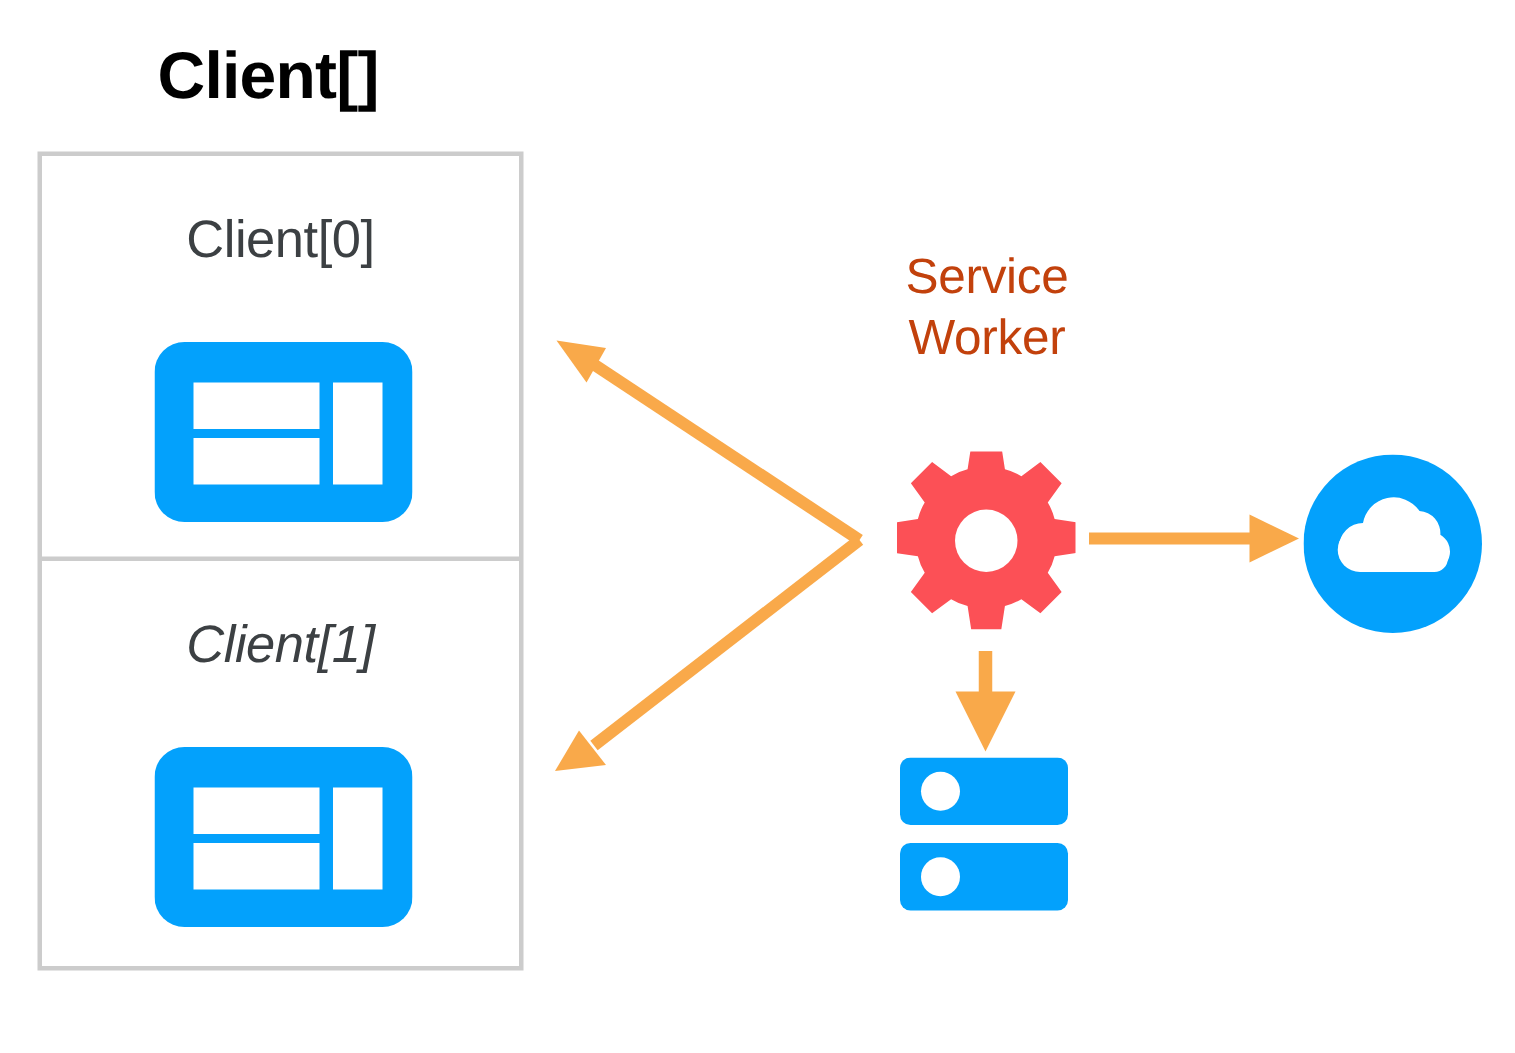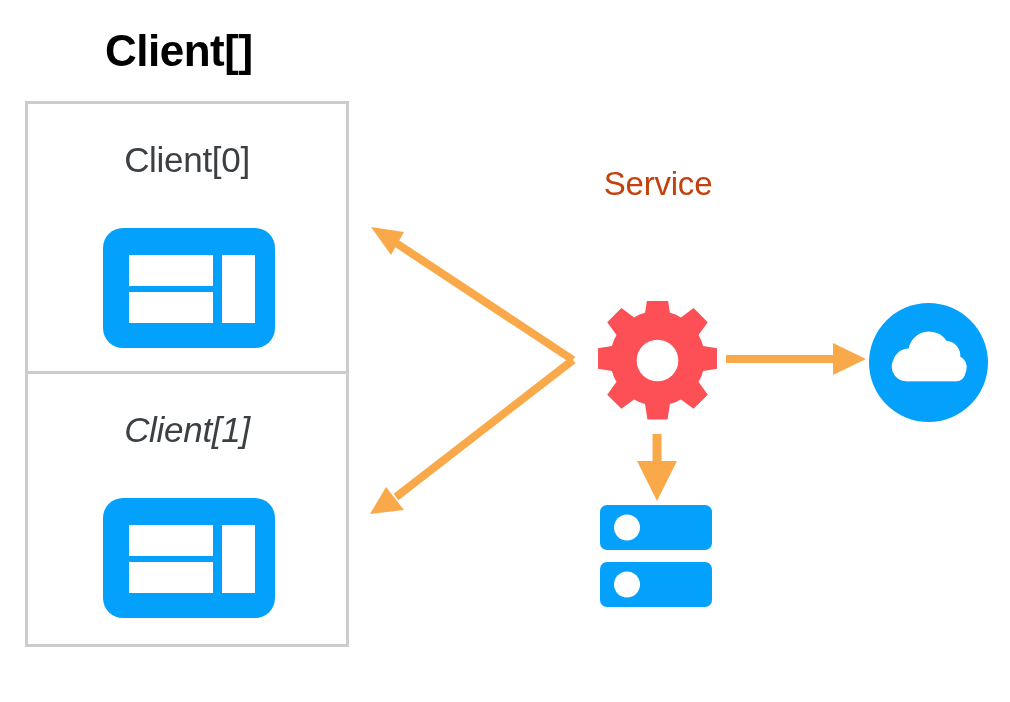--- a/index.html
+++ b/index.html
@@ -133,20 +133,21 @@
           <rect x="26" y="64" width="84" height="31" fill="#ffffff"></rect>
           <rect x="119" y="27" width="33" height="68" fill="#ffffff"></rect>
         </svg>
       </div>
     </div>
 
   </div>
 
   <div class="sw-label">
     <span>Service</span>
+    <span>Worker</span>
   </div>
 
   <div class="gear-icon">
     <svg viewBox="0 0 100 100" width="119" height="119" aria-hidden="true">
       <path fill="#fc5056" d="
         M 41.2 2
         L 58.8 2
         L 60.9 15.6
         A 35 35 0 0 1 70.5 19.6
         L 81.6 11.4

